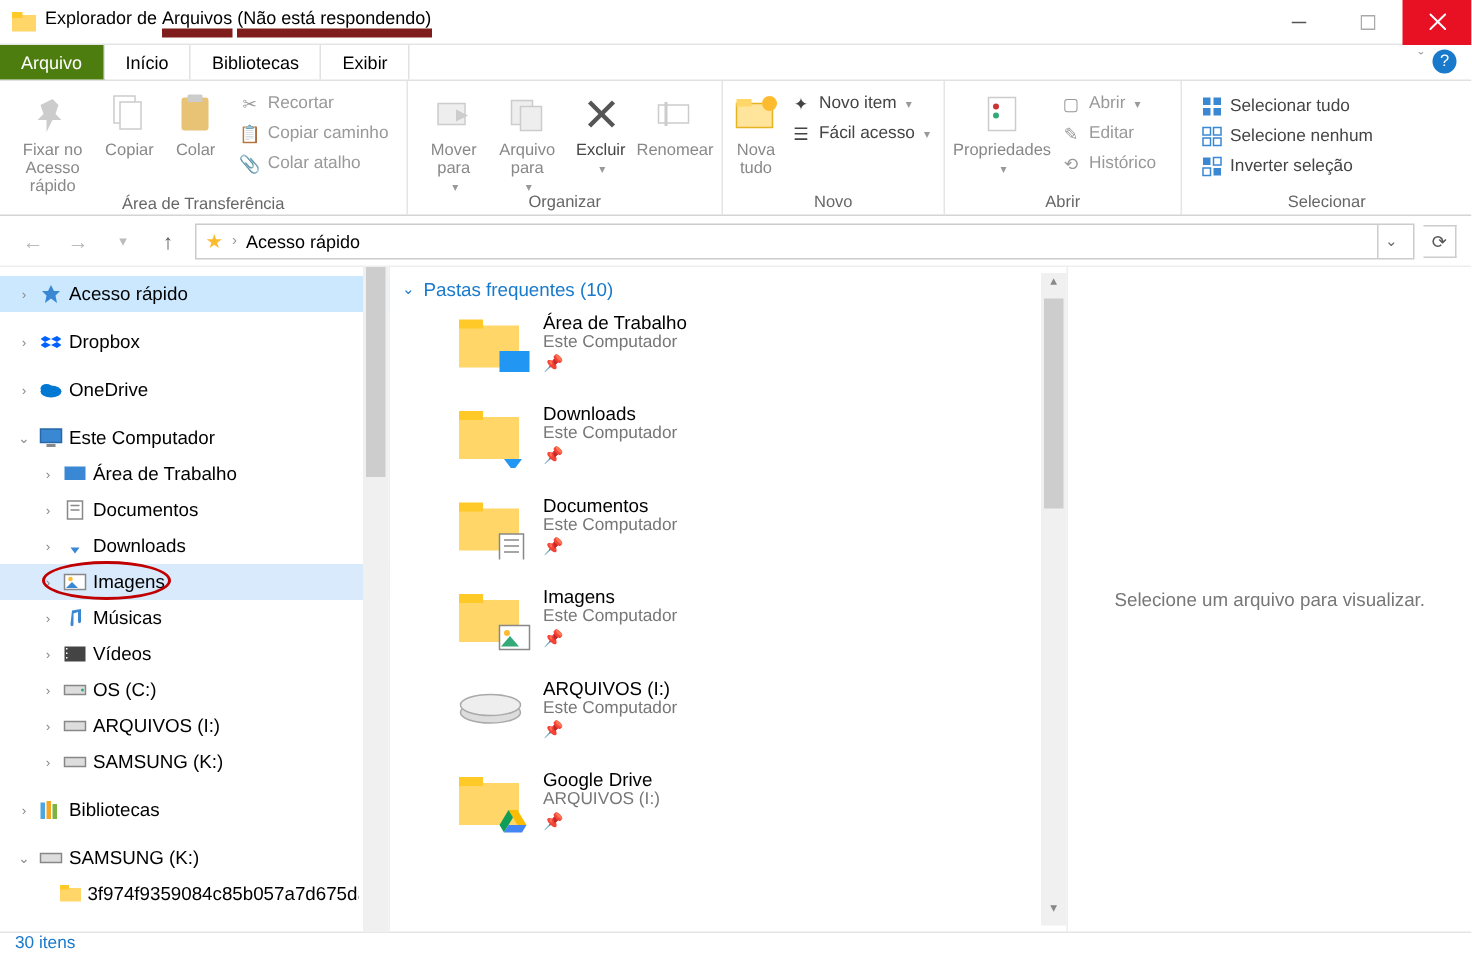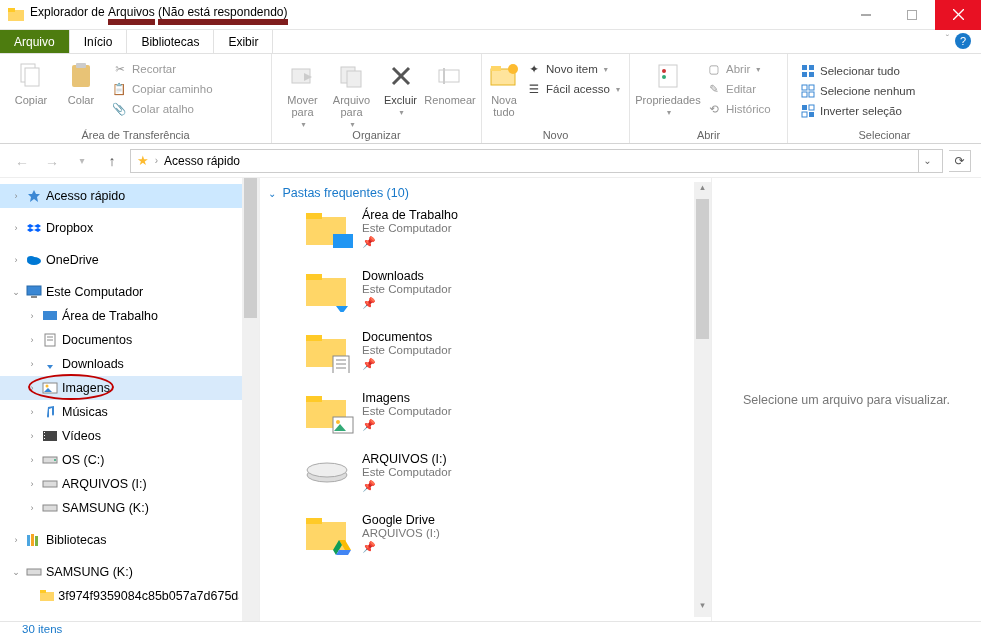--- a/index.html
+++ b/index.html
@@ -72,21 +72,21 @@
 .folder-ico { width: 46px; height: 40px; position: relative; }
 .folder-base { position: absolute; inset: 0; }
 .folder-overlay { position: absolute; bottom: -2px; right: -4px; width: 22px; height: 18px; }
 .pin { color: #888; font-size: 11px; margin-top: 2px; }
 .folder-txt { display: flex; flex-direction: column; }
 .folder-txt .name { font-size: 12.5px; }
 .folder-txt .sub { font-size: 11.5px; color: #777; }
 
 .preview { width: 270px; display: flex; align-items: center; justify-content: center; color: #777; font-size: 12.5px; text-align: right; border-left: 1px solid #eee; padding: 20px; }
 
-.status { height: 14px; border-top: 1px solid #e5e5e5; display: flex; align-items: center; padding: 0 22px; font-size: 11.5px; color: #1979ca; }
+.status { height: 14px; border-top: 1px solid #e5e5e5; display: flex; align-items: center; padding: 0 10px; font-size: 11.5px; color: #1979ca; }
 
 svg { display: block; }
 </style>
 </head>
 <body>
 
 <div class="titlebar">
   <span class="icon">
     <svg width="16" height="16">
         <rect x="0" y="3" width="16" height="11" fill="#ffd667"></rect>
@@ -124,20 +124,28 @@
   <div class="tab">Bibliotecas</div>
   <div class="tab">Exibir</div>
   <div class="expand">ˇ</div>
   <div class="help">?</div>
 </div>
 
 <div class="ribbon">
 
   <div class="rgroup" style="width:272px">
     <div class="body">
+      <div class="rb-big" style="width:66px">
+        <span class="ico">
+            <svg width="28" height="28">
+              <path d="M14 4 L18 8 L16 14 L20 18 L14 18 L10 26 L10 18 L4 18 L8 14 L6 8 Z" fill="#ccc"></path>
+            </svg>
+          </span>
+        <span>Fixar no Acesso rápido</span>
+      </div>
       <div class="rb-big">
         <span class="ico">
             <svg width="26" height="28">
               <rect x="3" y="2" width="14" height="18" fill="#fff" stroke="#ccc"></rect>
               <rect x="7" y="6" width="14" height="18" fill="#fff" stroke="#ccc"></rect>
             </svg>
           </span>
         <span>Copiar</span>
       </div>
       <div class="rb-big">

